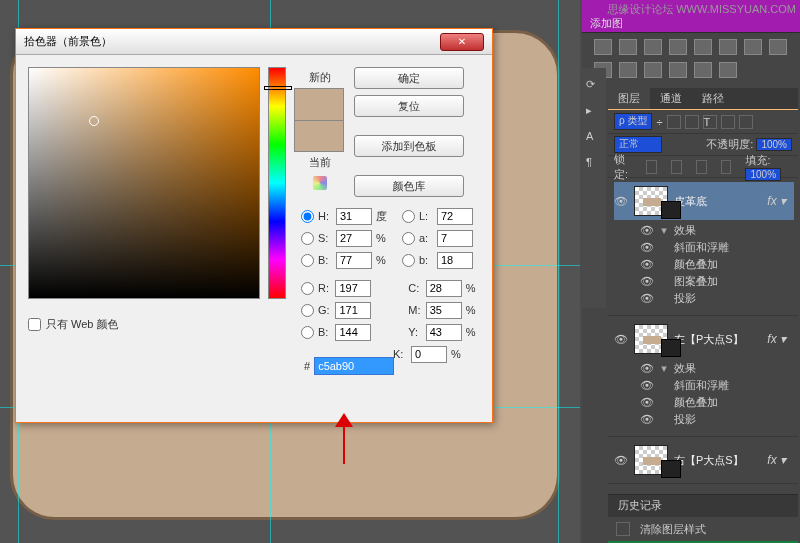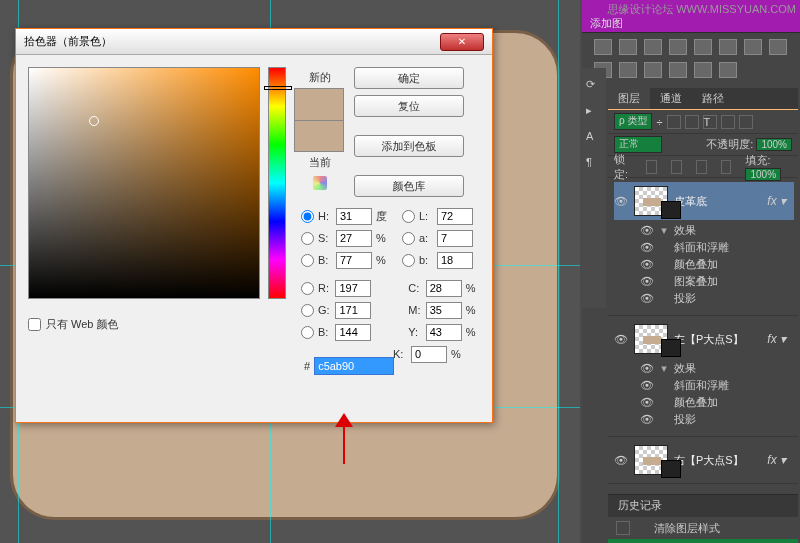--- a/index.html
+++ b/index.html
@@ -41,39 +41,39 @@
 .rp-add{height:22px;background:#a21caf;padding:16px 8px;border-bottom:1px solid #2a2a2a;color:#ddd}
 .rp-icons{padding:6px 12px;display:flex;flex-wrap:wrap;gap:7px}
 .rp-ico{width:18px;height:16px;background:#686868;border:1px solid #888}
 .tool-col{position:absolute;left:0;top:68px;width:24px;height:240px;background:#4a4a4a;display:flex;flex-direction:column;gap:10px;padding-top:10px;align-items:center}
 .tool-ico{width:16px;height:16px;color:#ccc}
 .layer-panel{position:absolute;left:26px;top:88px;width:190px;background:#454545}
 .lp-tabs{height:22px;display:flex;background:#383838;border-bottom:1px solid #fdba74}
 .lp-tab{padding:3px 10px;color:#ccc;font-size:11px}
 .lp-tab.active{background:#454545}
 .lp-row1{height:24px;display:flex;align-items:center;gap:4px;padding:0 6px;border-bottom:1px solid #383838}
-.lp-sel{background:#15803d;border:1px solid #2a2a2a;color:#ccc;font-size:10px;height:17px;padding:0 4px}
+.lp-sel{background:#1d4ed8;border:1px solid #2a2a2a;color:#ccc;font-size:10px;height:17px;padding:0 4px}
 .lp-small-ico{width:14px;height:14px;border:1px solid #666;display:inline-block}
 .lp-row2{height:22px;display:flex;align-items:center;justify-content:space-between;padding:0 6px;border-bottom:1px solid #383838;font-size:10px}
 .lp-row3{height:22px;display:flex;align-items:center;gap:14px;padding:0 6px;border-bottom:1px solid #383838;font-size:10px}
 .layers{max-height:320px;overflow:hidden}
 .layer{padding:4px 4px 4px 6px;border-bottom:1px solid #383838}
 .layer-head{display:flex;align-items:center;gap:6px;height:38px}
 .layer.sel .layer-head{background:#5b7aa0}
 .eye{width:14px;height:14px;display:flex;align-items:center;justify-content:center;color:#ccc}
 .thumb{width:34px;height:30px;background:repeating-conic-gradient(#ccc 0 25%,#fff 0 50%) 0 0/8px 8px;border:1px solid #222;position:relative}
 .thumb-inner{position:absolute;left:8px;top:11px;width:18px;height:8px;background:#c5ab90}
 .mask-thumb{width:20px;height:18px;background:#222;border:1px solid #000;position:absolute;left:26px;bottom:-4px}
 .layer-name{flex:1;font-size:11px;color:#eee;overflow:hidden}
 .fx{margin-left:auto;font-style:italic;color:#ccc;font-size:12px;padding-right:8px}
 .fx-list{padding:2px 0 4px 26px;font-size:10px;color:#ccc}
 .fx-item{display:flex;align-items:center;gap:5px;height:17px}
 .history{position:absolute;left:26px;bottom:0;width:190px;background:#454545;border-top:1px solid #2a2a2a}
 .hist-tab{height:22px;background:#383838;padding:3px 10px;font-size:11px;color:#ccc}
-.hist-row{height:26px;display:flex;align-items:center;gap:24px;padding:0 8px;font-size:10px;color:#ccc;border-bottom:4px solid #15803d}
+.hist-row{height:26px;display:flex;align-items:center;gap:10px;padding:0 8px;font-size:10px;color:#ccc;border-bottom:2px solid #15803d}
 .sub{width:10px;text-align:center;color:#aaa}
 </style>
 </head>
 <body>
 
 <div class="canvas">
   <div class="canvas-art">
     <div class="canvas-hole"></div>
   </div>
   <div class="guide-v" style="left:18px"></div>

